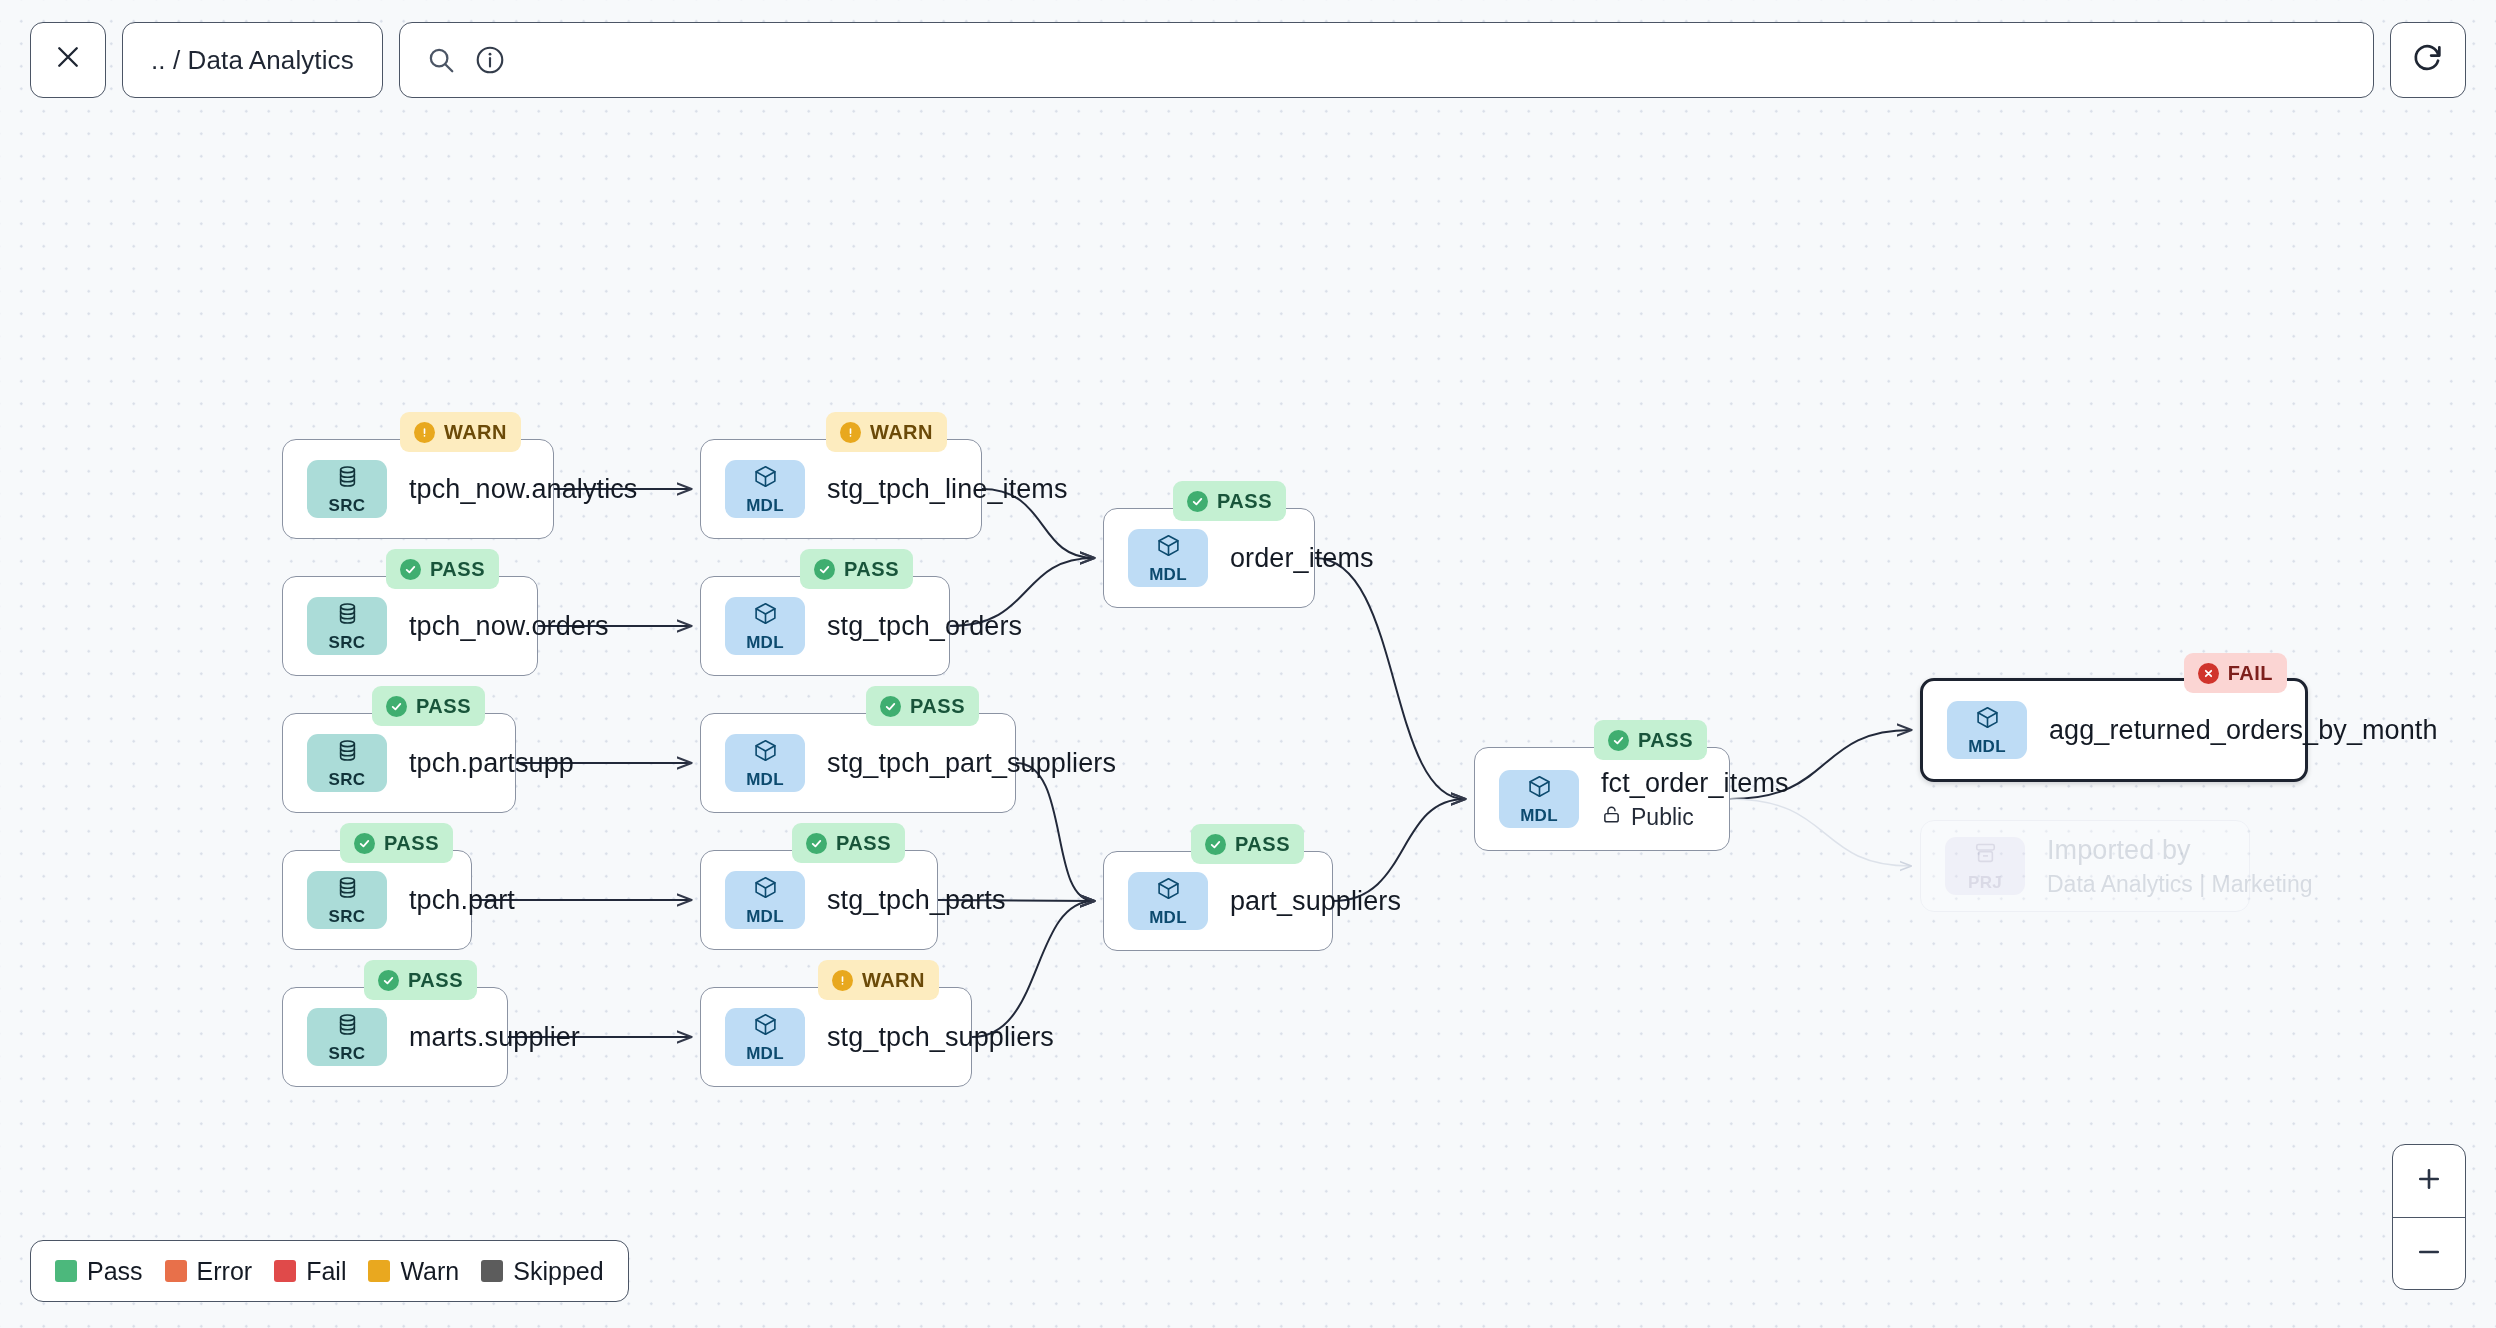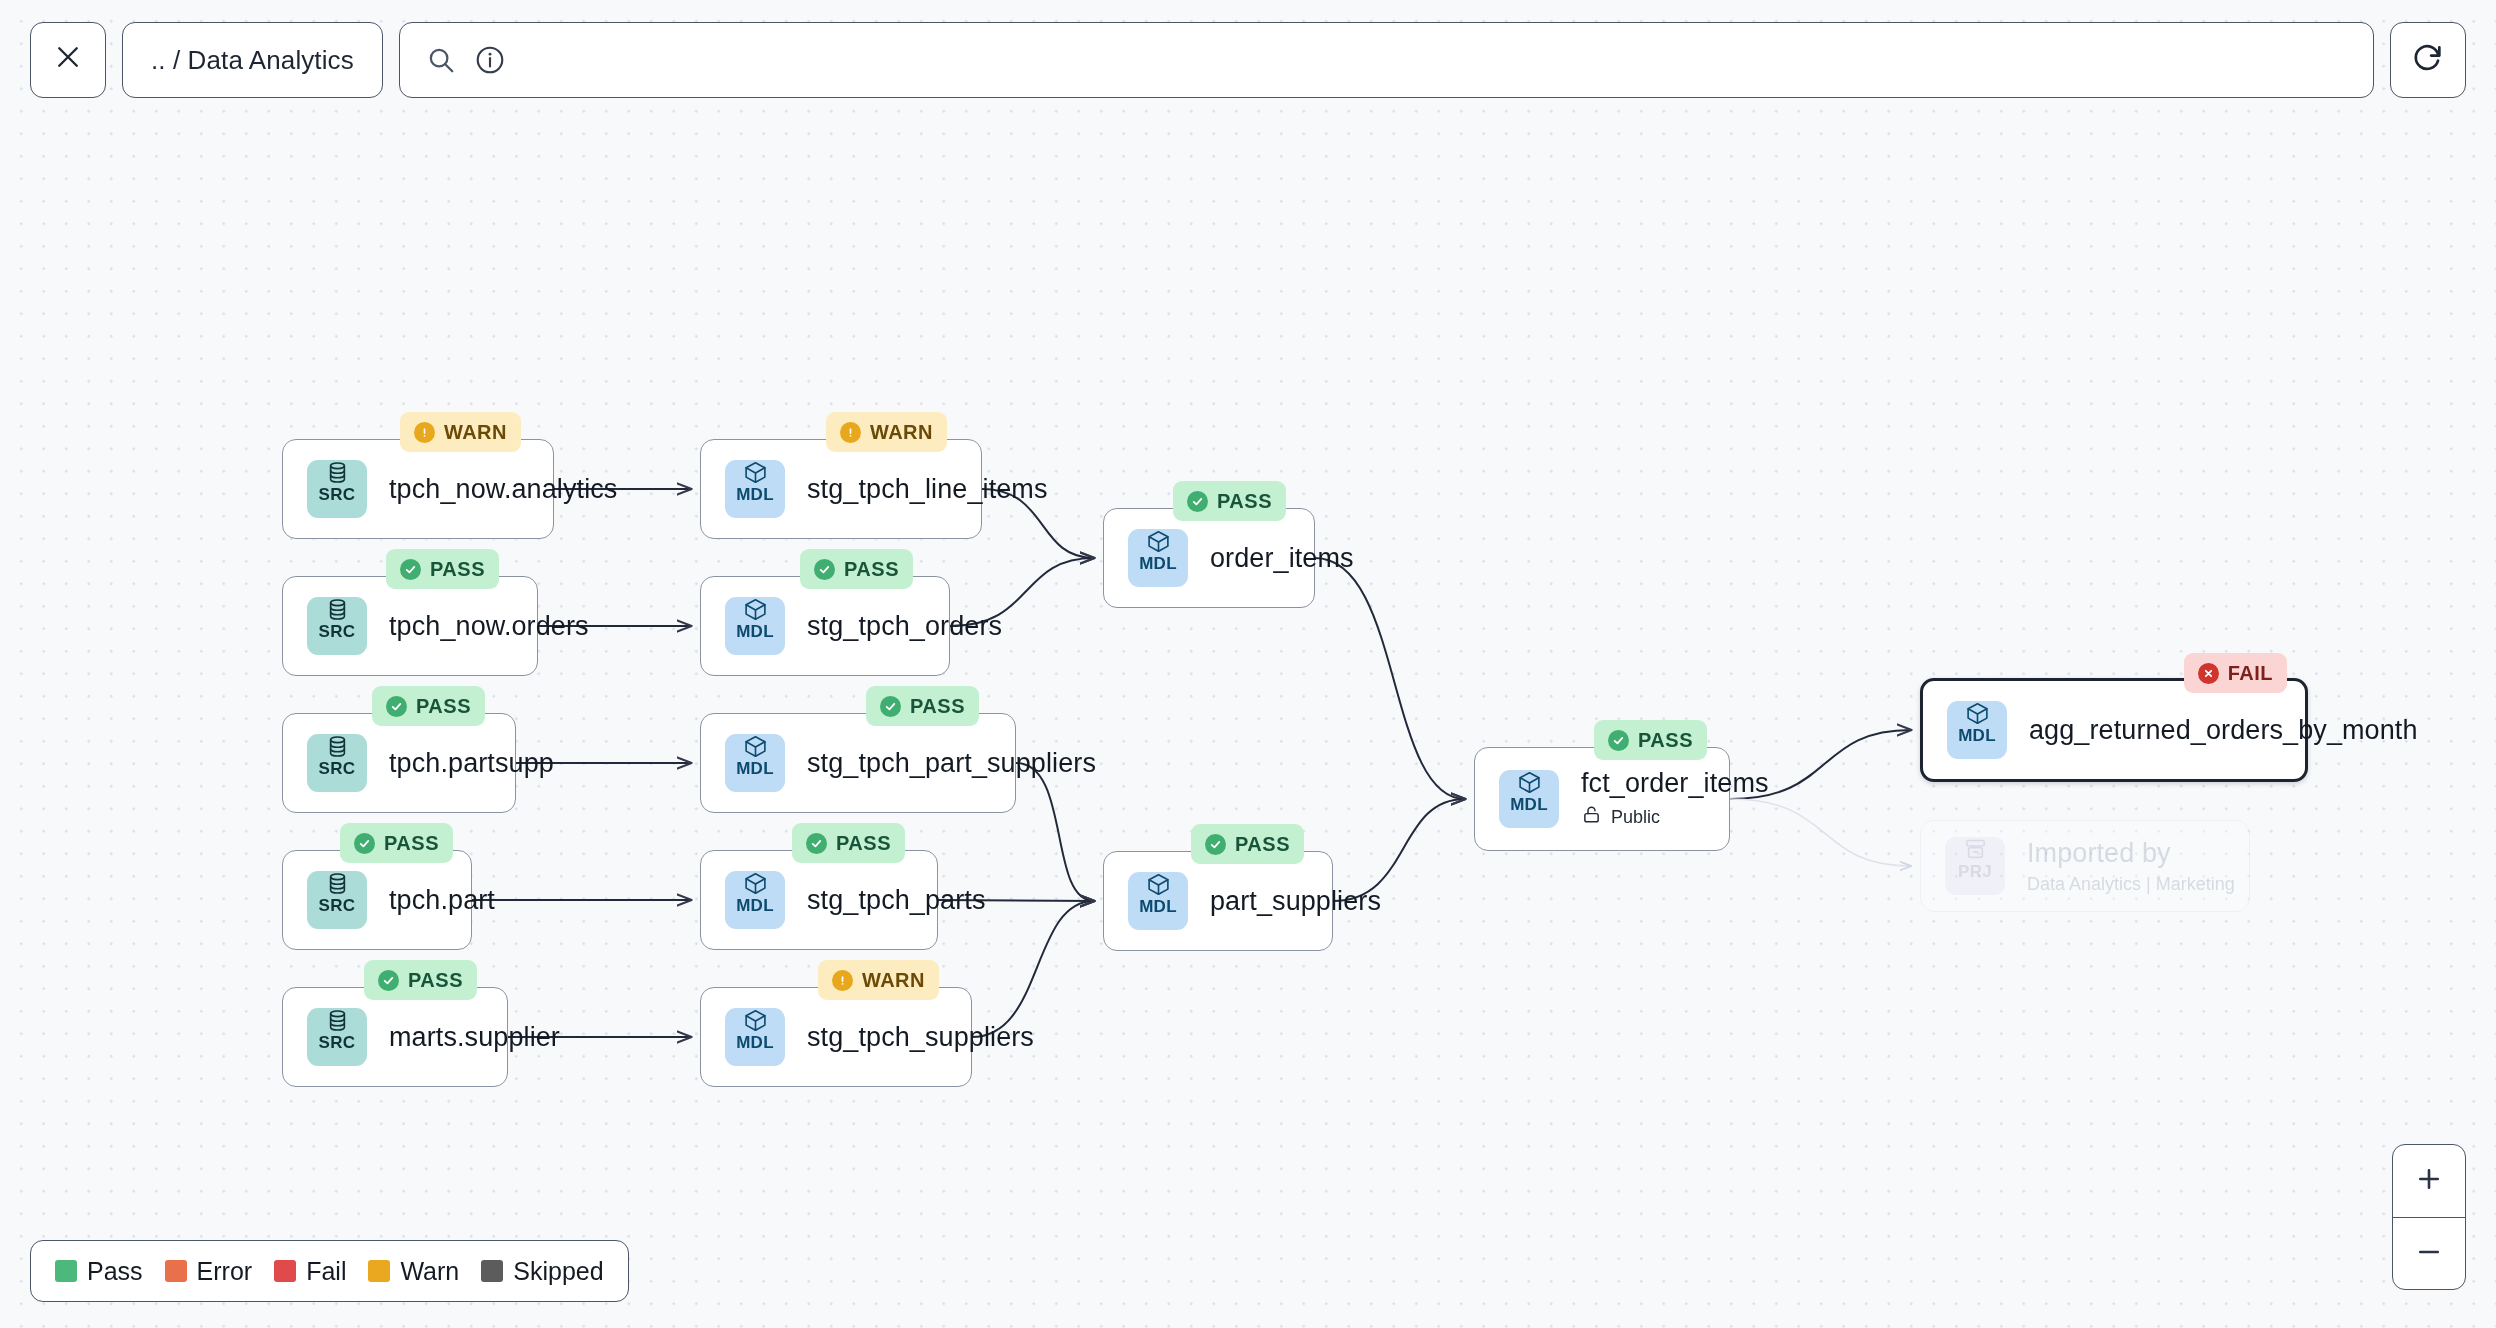--- a/index.html
+++ b/index.html
@@ -84,35 +84,35 @@
   .node.selected {
     border: 3.2px solid #1d2330;
     box-shadow: 0 2px 5px rgba(20,25,35,.18);
   }
   .node.ghost {
     border: 1.3px solid #e2e6ee;
     opacity: .42;
     background: #fbfcfe;
   }
   .badge-icon {
-    width: 60px; height: 58px;
+    width: 80px; height: 58px;
     border-radius: 11px;
     display: flex; flex-direction: column;
-    align-items: center; 
+    align-items: center; justify-content: center;
     flex: 0 0 auto;
-    gap: 1px;
+    gap: 8px;
   }
   .badge-icon svg { width: 25px; height: 25px; display: block; }
   .badge-icon .tt { font-size: 17px; font-weight: 600; line-height: 1; letter-spacing: .3px; }
   .bi-src { background: #abdcd8; color: #11333a; }
   .bi-mdl { background: #bedcf5; color: #0c4a6e; }
   .bi-prj { background: #dfdcf3; color: #3a3558; }
   .node-body { display: flex; flex-direction: column; justify-content: center; gap: 5px; min-width: 0; }
   .node-title { font-size: 27px; color: #141a24; white-space: nowrap; letter-spacing: .1px; }
-  .node-sub { font-size: 18px; color: #242b38; display: flex; align-items: center; gap: 9px; white-space: nowrap; }
+  .node-sub { font-size: 23px; color: #242b38; display: flex; align-items: center; gap: 9px; white-space: nowrap; }
   .node-sub svg { width: 21px; height: 21px; flex: 0 0 auto; }
   .ghost .node-title, .ghost .node-sub { color: #aab2c0; }
   .ghost .badge-icon { background: #e6e5f4; color: #b4b1cb; }
 
   
   .pill {
     position: absolute;
     top: -28px;
     display: flex; align-items: center; gap: 9px;
     height: 40px;

